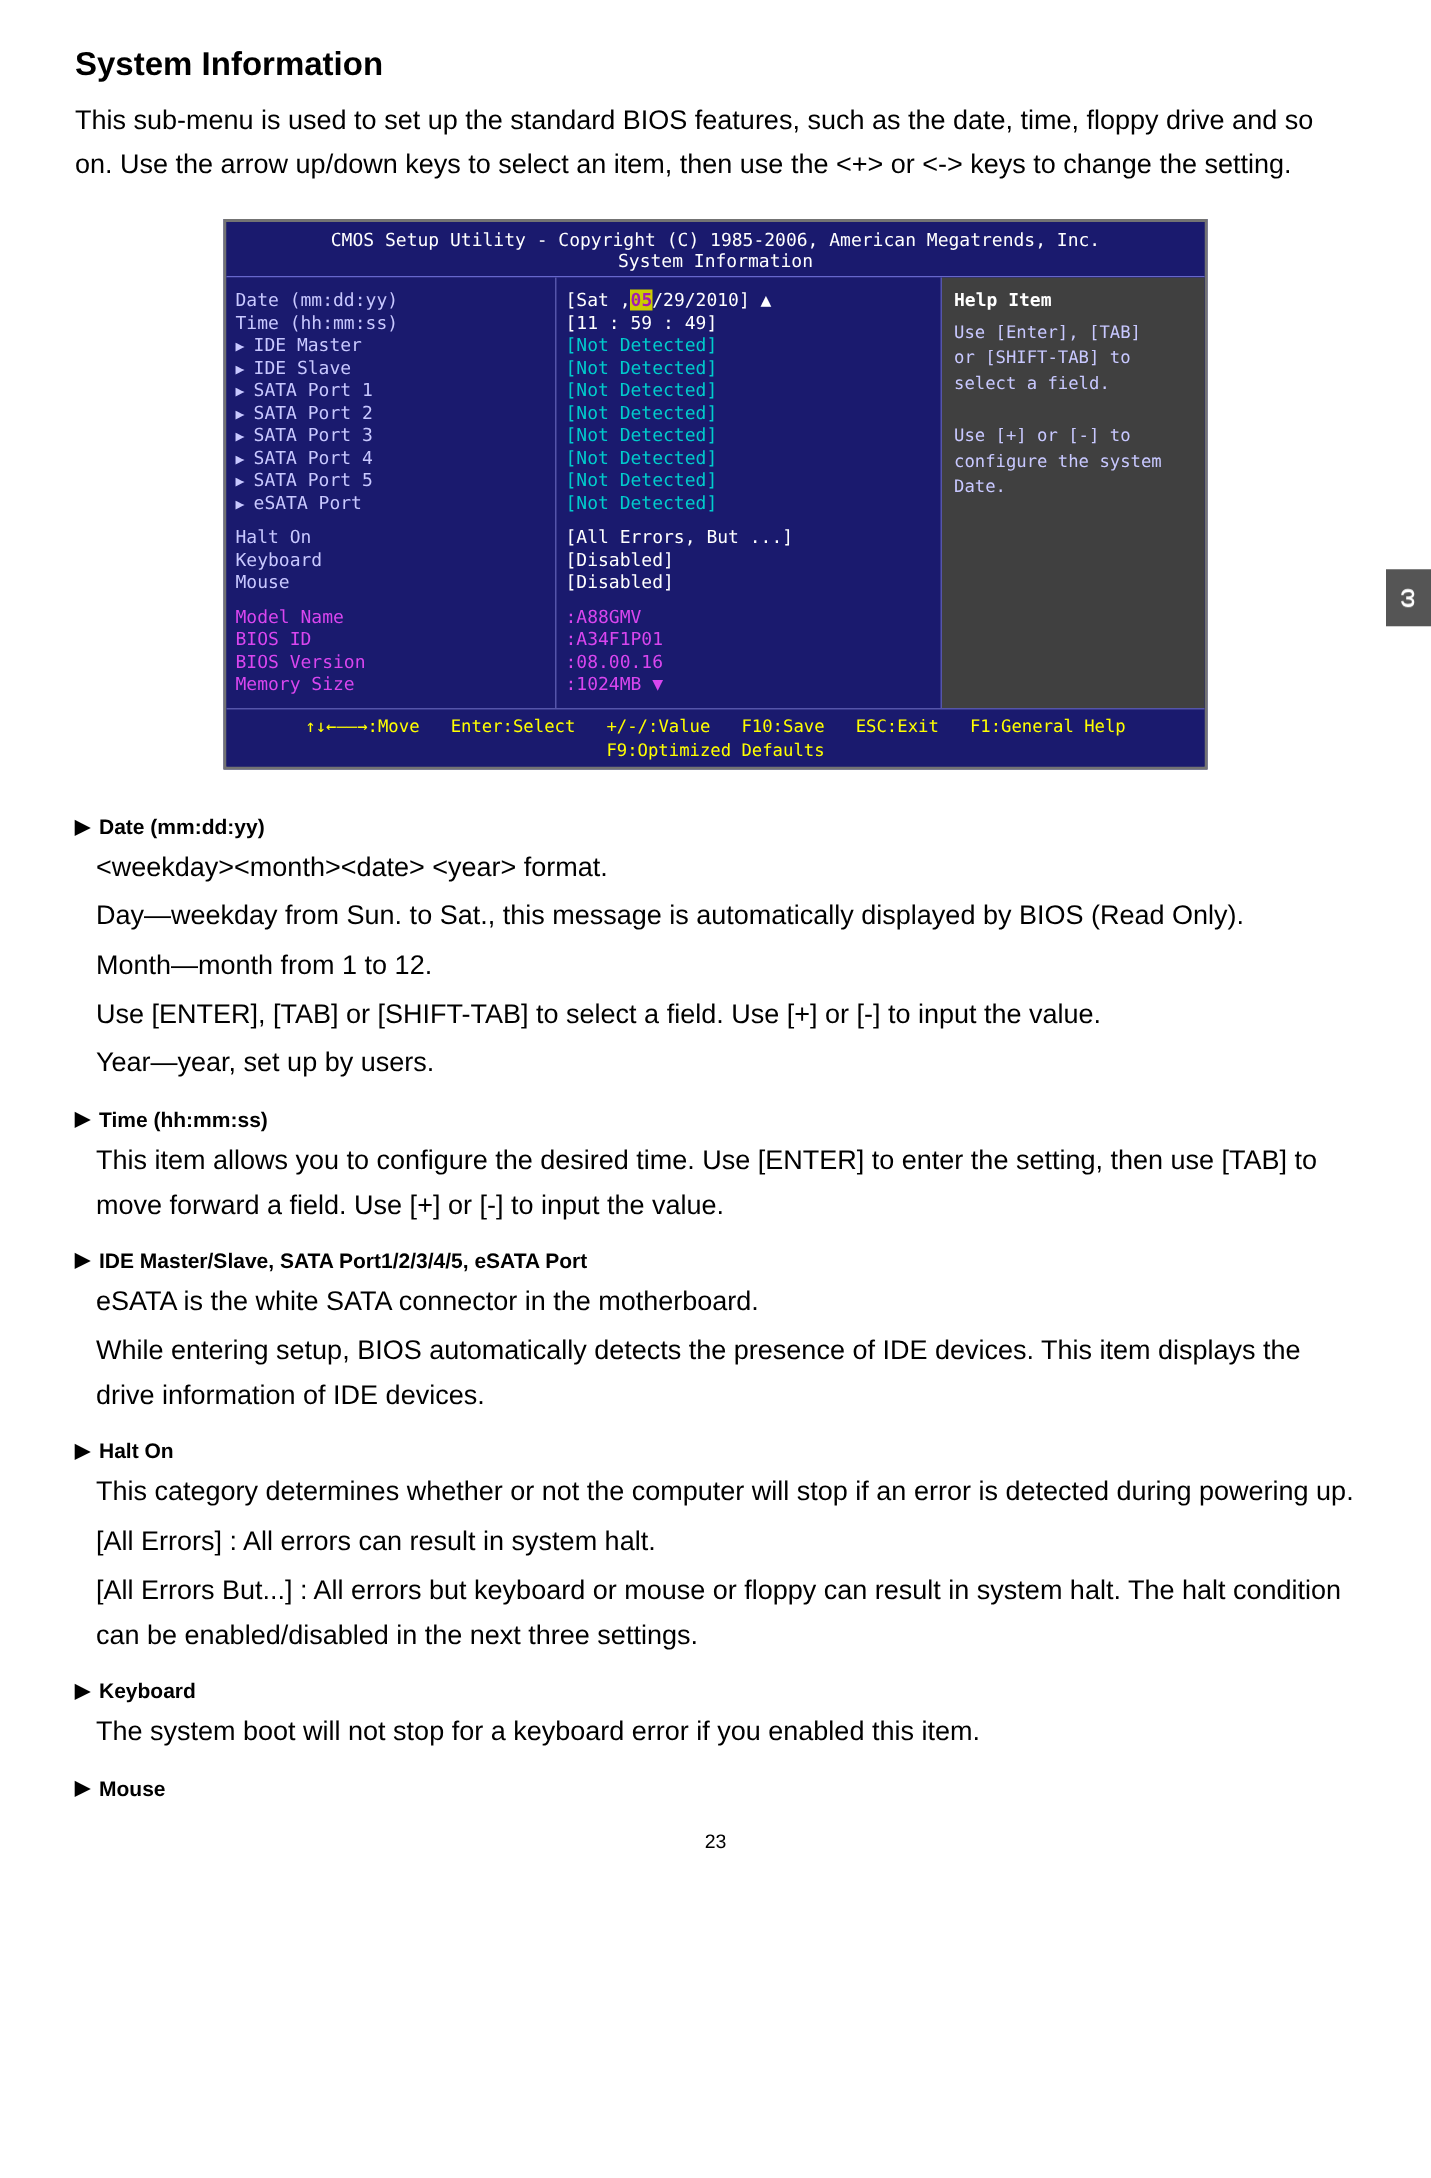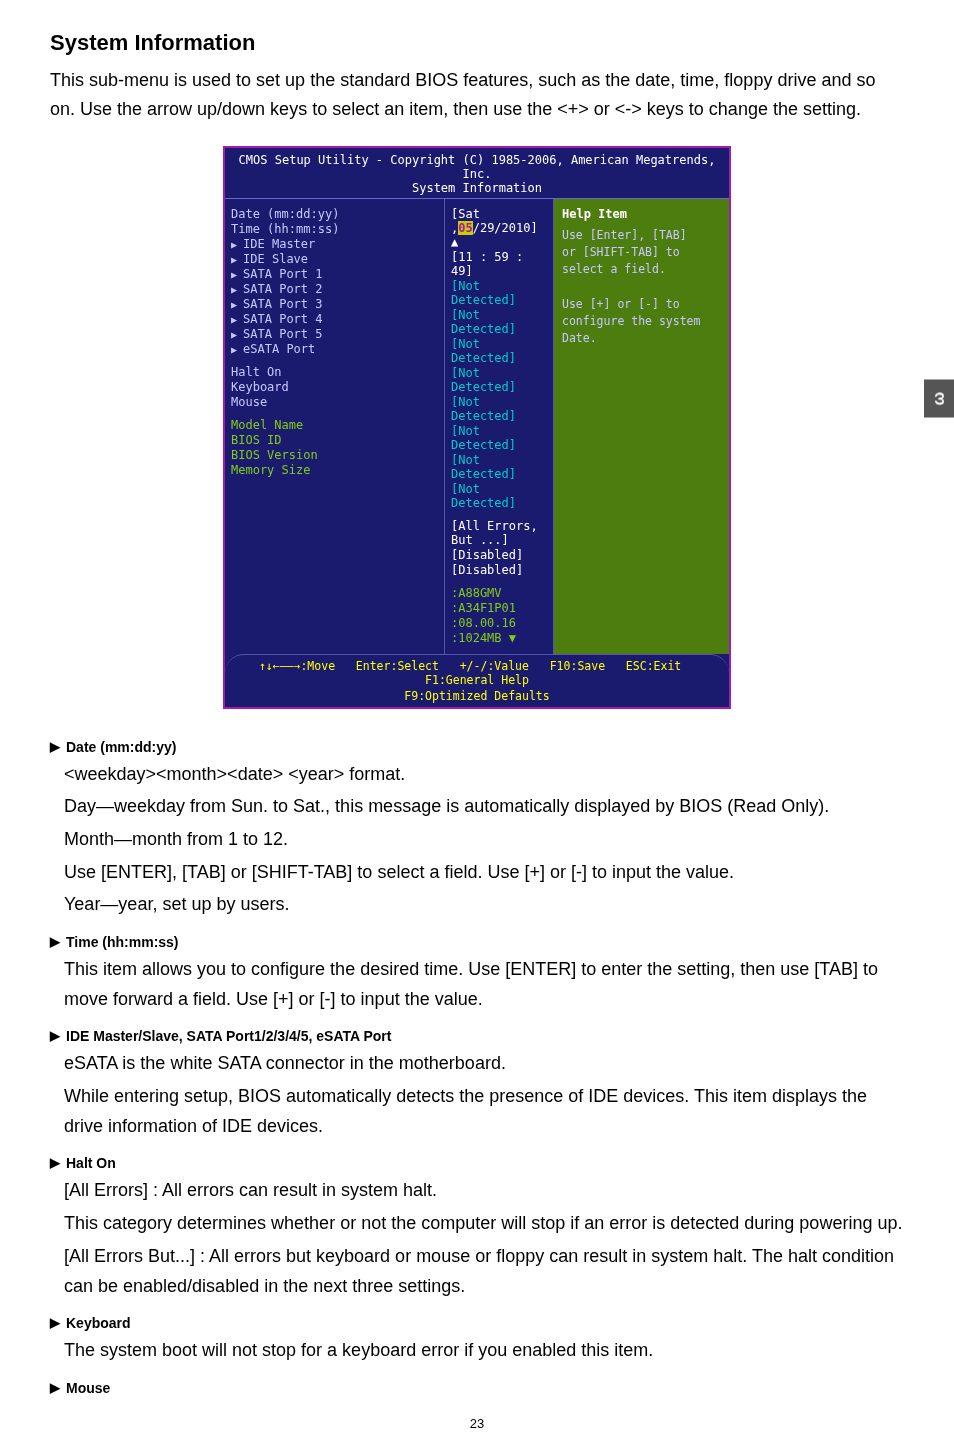--- a/index.html
+++ b/index.html
@@ -20,24 +20,24 @@
     }
 
     .intro-text {
       font-size: 18px;
       line-height: 1.6;
       margin-bottom: 22px;
     }
 
     
     .bios-container {
-      border: 2px solid #a21caf;
+      border: 2px solid #737373;
       background: #1a1a6e;
       color: #fff;
-      width: 508px;
+      width: 656px;
       margin: 0 auto 30px auto;
       font-family: monospace;
       font-size: 12.5px;
     }
 
     .bios-header {
       background: #1a1a6e;
       text-align: center;
       padding: 5px 4px 3px 4px;
       border-bottom: 1px solid #6666cc;
@@ -59,21 +59,21 @@
 
     .bios-middle {
       flex: 1;
       padding: 8px 6px;
       border-right: 1px solid #5555aa;
     }
 
     .bios-right {
       flex: 0 0 175px;
       padding: 8px 8px;
-      background: #4d7c0f;
+      background: #404040;
     }
 
     .bios-row {
       display: flex;
       justify-content: space-between;
       margin-bottom: 1px;
       font-size: 12px;
     }
 
     .bios-label {
@@ -91,21 +91,21 @@
 
     .not-detected {
       color: #00cccc;
     }
 
     .bios-spacer {
       height: 8px;
     }
 
     .bios-gray {
-      color: #84cc16;
+      color: #d946ef;
     }
 
     .help-title {
       font-weight: bold;
       margin-bottom: 6px;
       color: #fff;
       font-size: 12px;
     }
 
     .help-text {
@@ -114,21 +114,20 @@
       line-height: 1.5;
     }
 
     .bios-footer {
       background: #1a1a6e;
       border-top: 1px solid #5555aa;
       padding: 4px 6px;
       font-size: 11.5px;
       color: #ffff00;
       text-align: center;
-      border-radius: 19px;
     }
 
     .bios-footer-row1 {
       margin-bottom: 2px;
     }
 
     
     .section-list {
       margin-left: 0;
       list-style: none;
@@ -384,22 +383,22 @@
       <p>While entering setup, BIOS automatically detects the presence of IDE devices. This item displays the drive information of IDE devices.</p>
     </div>
   </li>
 
   <li class="section-item">
     <div class="section-heading">
       <span class="arrow">▶</span>
       <strong>Halt On</strong>
     </div>
     <div class="section-content">
+      <p>This category determines whether or not the computer will stop if an error is detected during powering up.</p>
       <p>[All Errors] : All errors can result in system halt.</p>
-      <p>This category determines whether or not the computer will stop if an error is detected during powering up.</p>
       <p>[All Errors But...] : All errors but keyboard or mouse or floppy can result in system halt. The halt condition can be enabled/disabled in the next three settings.</p>
     </div>
   </li>
 
   <li class="section-item">
     <div class="section-heading">
       <span class="arrow">▶</span>
       <strong>Keyboard</strong>
     </div>
     <div class="section-content">

